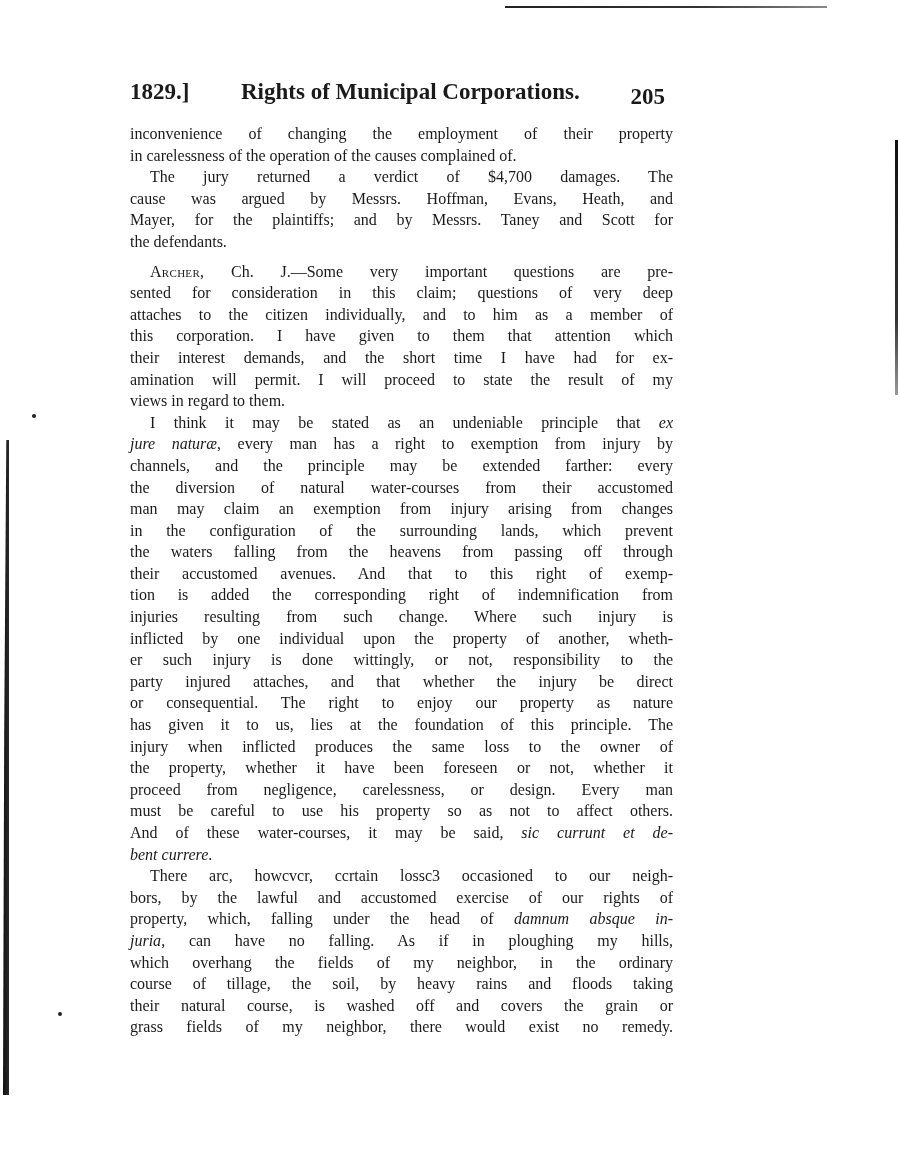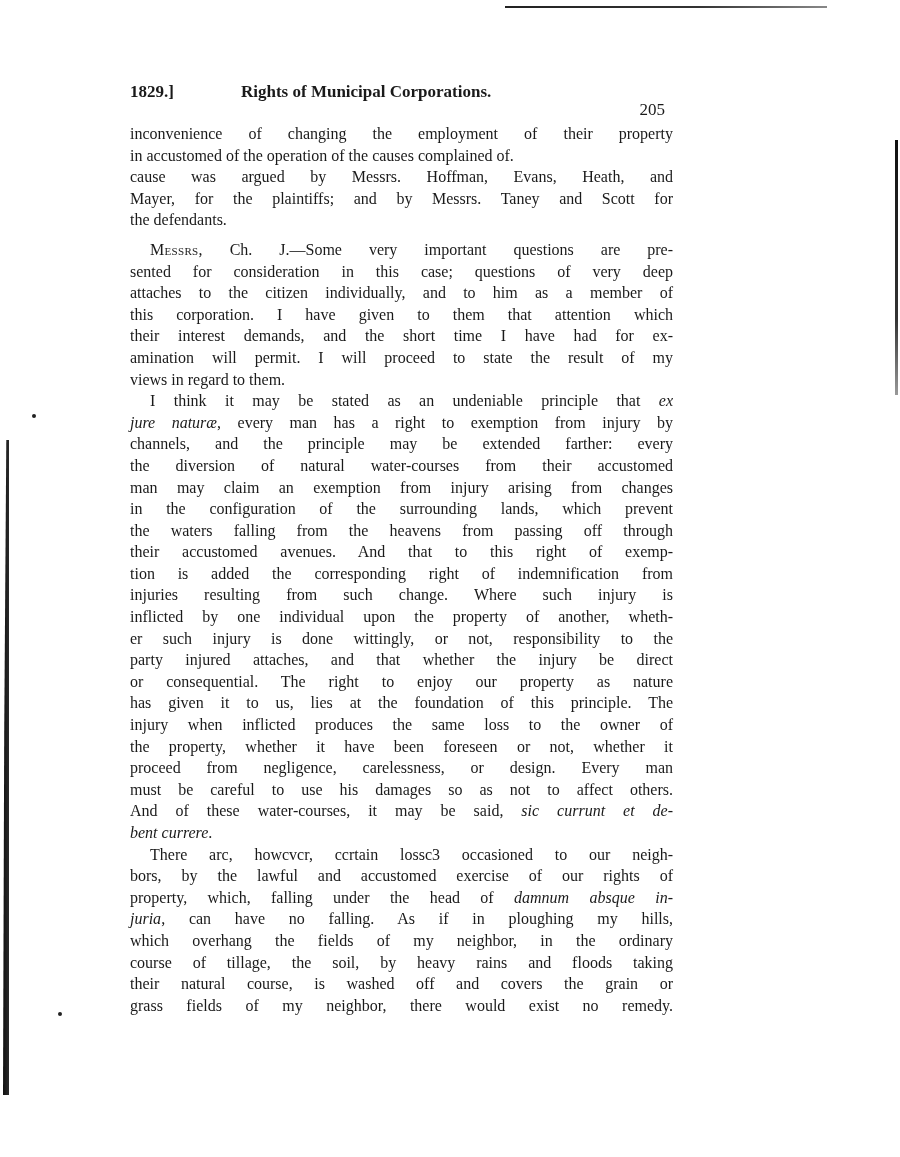--- a/index.html
+++ b/index.html
@@ -49,40 +49,40 @@
     }
     .page {
       position: absolute;
       left: 130px;
       top: 78px;
       width: 543px;
     }
     .running-head {
       position: relative;
       height: 28px;
-      font-size: 17px;
+      font-size: 23px;
       line-height: 28px;
     }
     .rh-year {
       position: absolute;
       left: 0;
       top: 0;
       font-weight: bold;
     }
     .rh-title {
       position: absolute;
       left: 111px;
       top: 0;
       font-weight: bold;
     }
     .rh-page {
       position: absolute;
       right: 8px;
-      top: 18px;
-      font-weight: normal;
+      top: 5px;
+      font-weight: bold;
     }
     .body-text {
       margin-top: 17px;
       font-size: 16px;
     }
     .para {
       margin: 0;
     }
     .para.gap {
       margin-top: 8px;
@@ -124,32 +124,33 @@
   <div class="running-head">
     <span class="rh-year">1829.]</span>
     <span class="rh-title">Rights of Municipal Corporations.</span>
     <span class="rh-page">205</span>
   </div>
 
   <div class="body-text">
 
     <div class="para">
       <span class="line">inconvenience of changing the employment of their property</span>
-      <span class="line last">in accustomed of the operation of the causes complained of.</span>
+      <span class="line last">in carelessness of the operation of the causes complained of.</span>
     </div>
 
     <div class="para">
+      <span class="line indent">The jury returned a verdict of $4,700 damages. The</span>
       <span class="line">cause was argued by Messrs. Hoffman, Evans, Heath, and</span>
       <span class="line">Mayer, for the plaintiffs; and by Messrs. Taney and Scott for</span>
       <span class="line last">the defendants.</span>
     </div>
 
     <div class="para gap">
-      <span class="line indent"><span class="sc">Messrs,</span><span> Ch. J.—Some very important questions are pre-</span></span>
-      <span class="line">sented for consideration in this case; questions of very deep</span>
+      <span class="line indent"><span class="sc">Archer,</span><span> Ch. J.—Some very important questions are pre-</span></span>
+      <span class="line">sented for consideration in this claim; questions of very deep</span>
       <span class="line">attaches to the citizen individually, and to him as a member of</span>
       <span class="line">this corporation. I have given to them that attention which</span>
       <span class="line">their interest demands, and the short time I have had for ex-</span>
       <span class="line">amination will permit. I will proceed to state the result of my</span>
       <span class="line last">views in regard to them.</span>
     </div>
 
     <div class="para">
       <span class="line indent"><span>I think it may be stated as an undeniable principle that</span> <i>ex</i></span>
       <span class="line"><i>jure naturæ</i><span>, every man has a right to exemption from injury by</span></span>
@@ -162,21 +163,21 @@
       <span class="line">tion is added the corresponding right of indemnification from</span>
       <span class="line">injuries resulting from such change. Where such injury is</span>
       <span class="line">inflicted by one individual upon the property of another, wheth-</span>
       <span class="line">er such injury is done wittingly, or not, responsibility to the</span>
       <span class="line">party injured attaches, and that whether the injury be direct</span>
       <span class="line">or consequential. The right to enjoy our property as nature</span>
       <span class="line">has given it to us, lies at the foundation of this principle. The</span>
       <span class="line">injury when inflicted produces the same loss to the owner of</span>
       <span class="line">the property, whether it have been foreseen or not, whether it</span>
       <span class="line">proceed from negligence, carelessness, or design. Every man</span>
-      <span class="line">must be careful to use his damages so as not to affect others.</span>
+      <span class="line">must be careful to use his property so as not to affect others.</span>
       <span class="line"><span>And of these water-courses, it may be said,</span> <i>sic currunt et de-</i></span>
       <span class="line last"><i>bent currere</i><span>.</span></span>
     </div>
 
     <div class="para">
       <span class="line indent">There arc, howcvcr, ccrtain lossc3 occasioned to our neigh-</span>
       <span class="line">bors, by the lawful and accustomed exercise of our rights of</span>
       <span class="line"><span>property, which, falling under the head of</span> <i>damnum absque in-</i></span>
       <span class="line"><i>juria</i><span>, can have no falling. As if in ploughing my hills,</span></span>
       <span class="line">which overhang the fields of my neighbor, in the ordinary</span>

